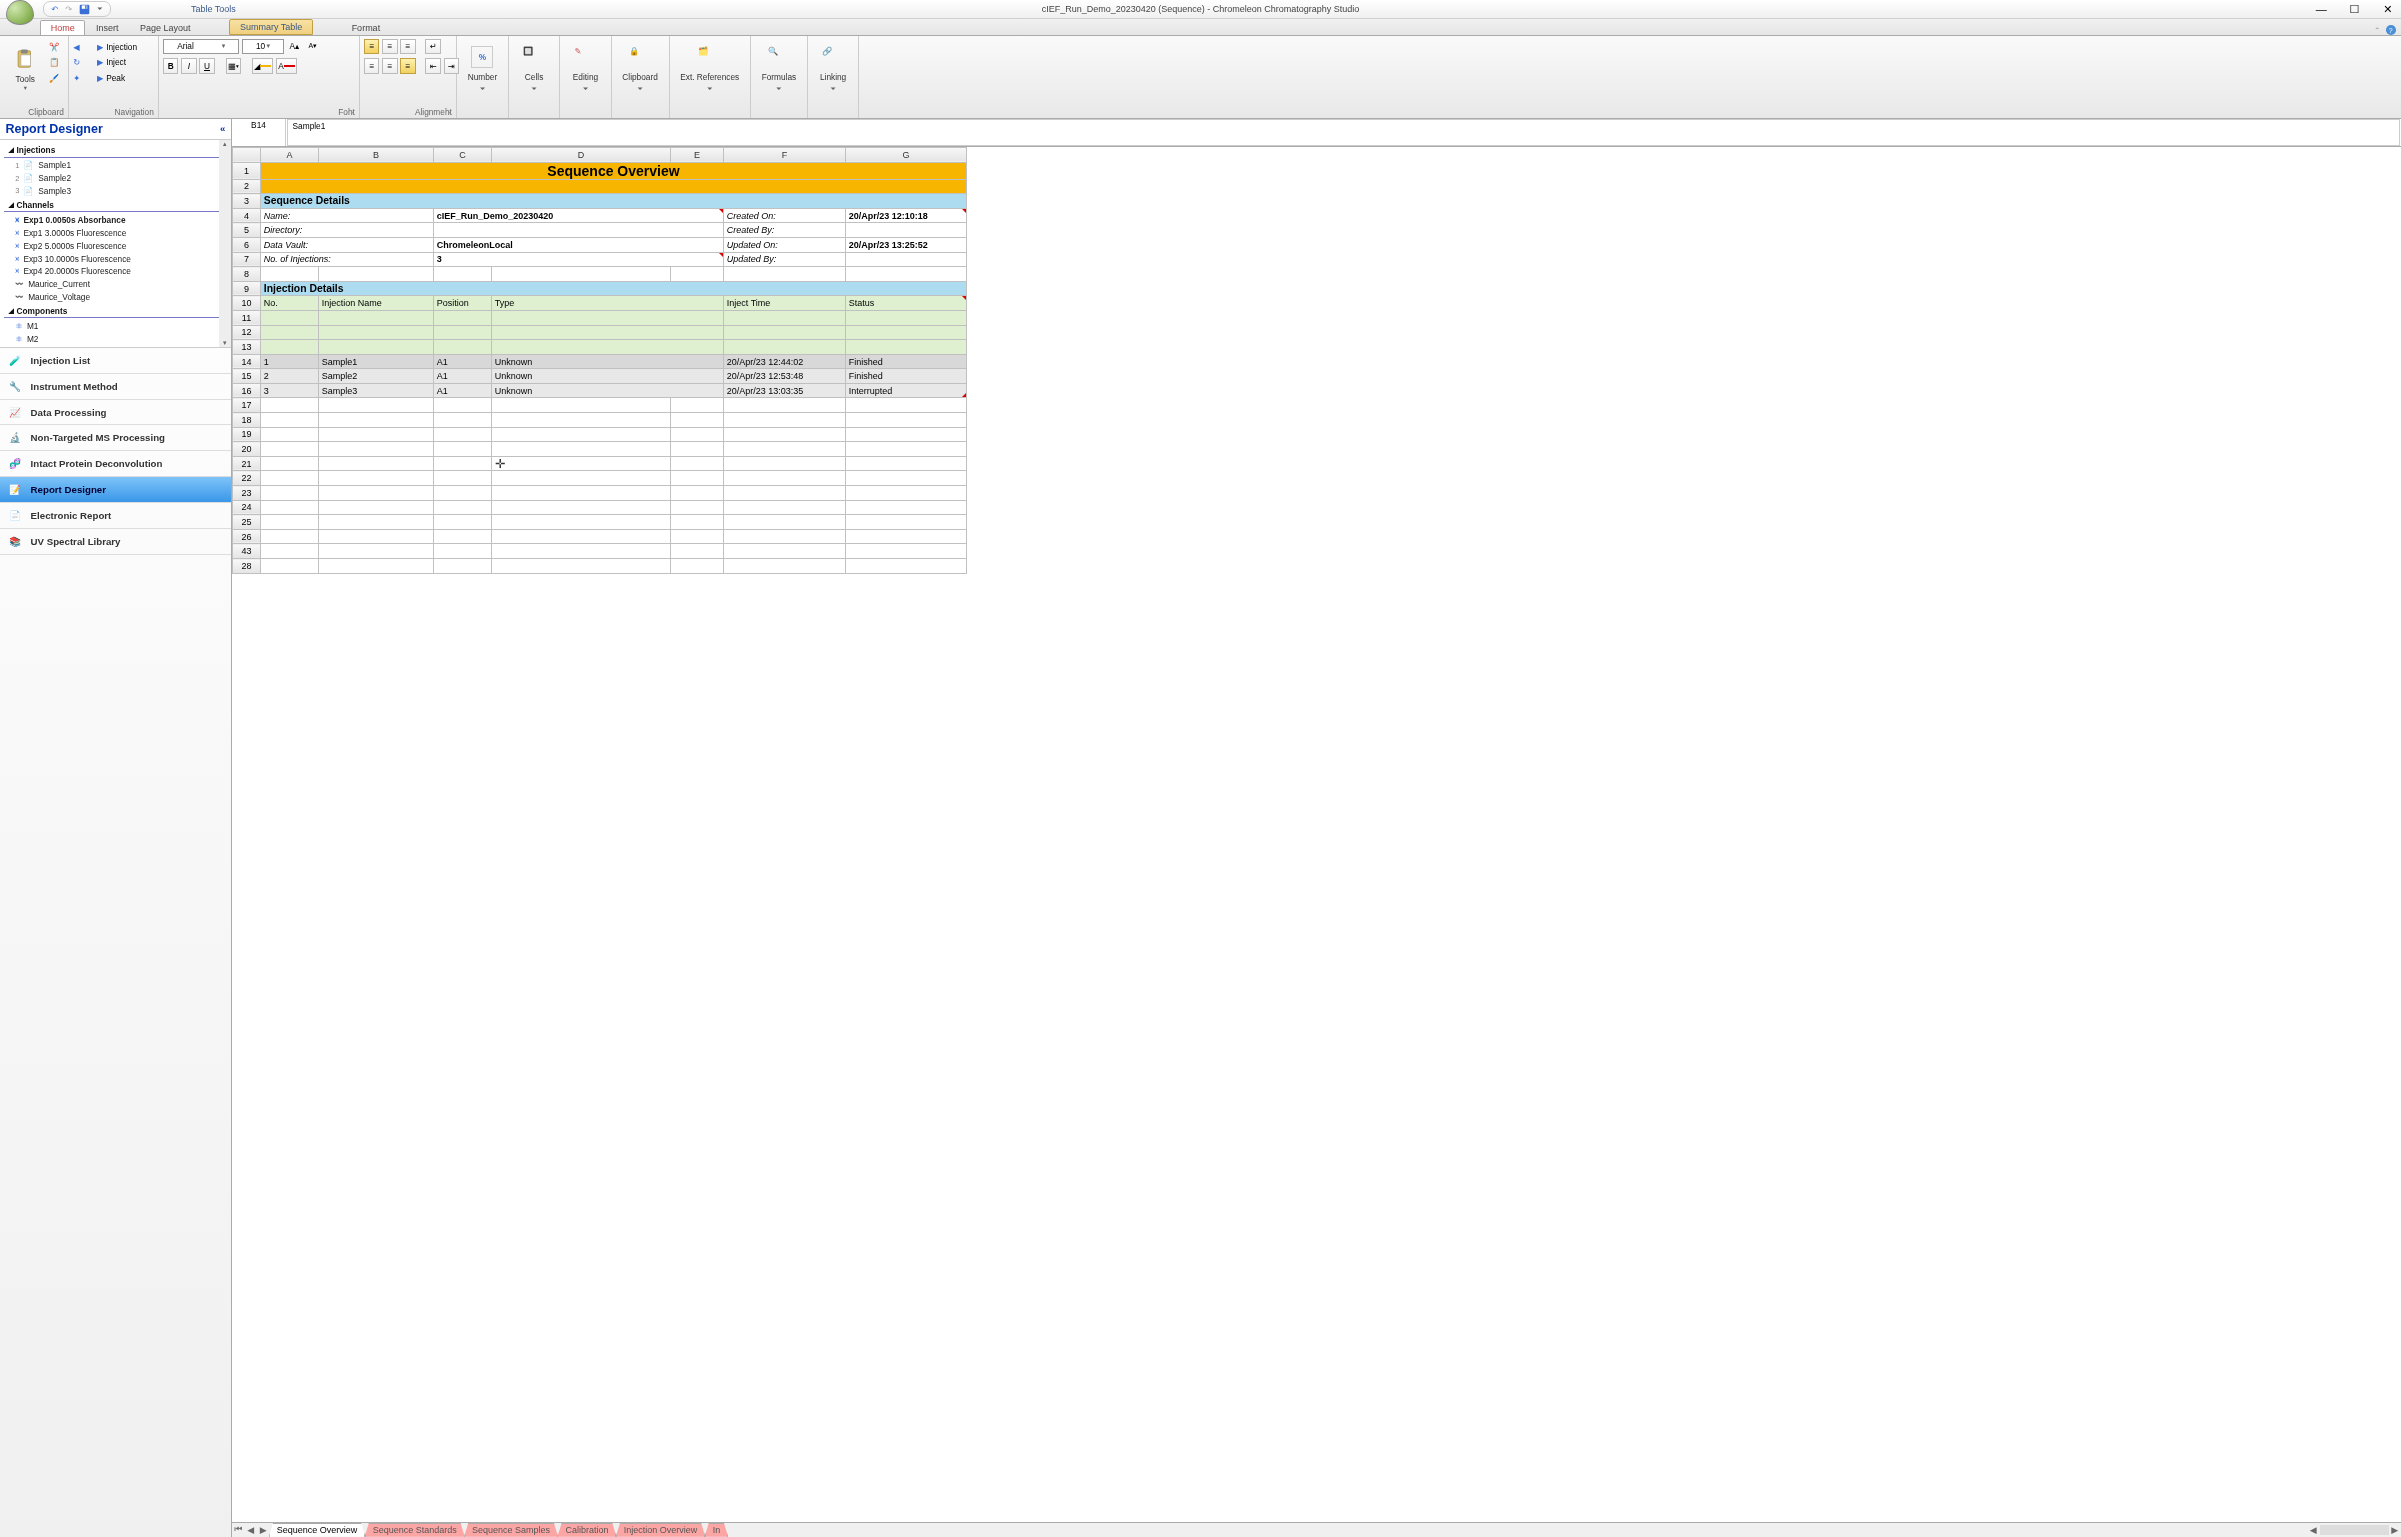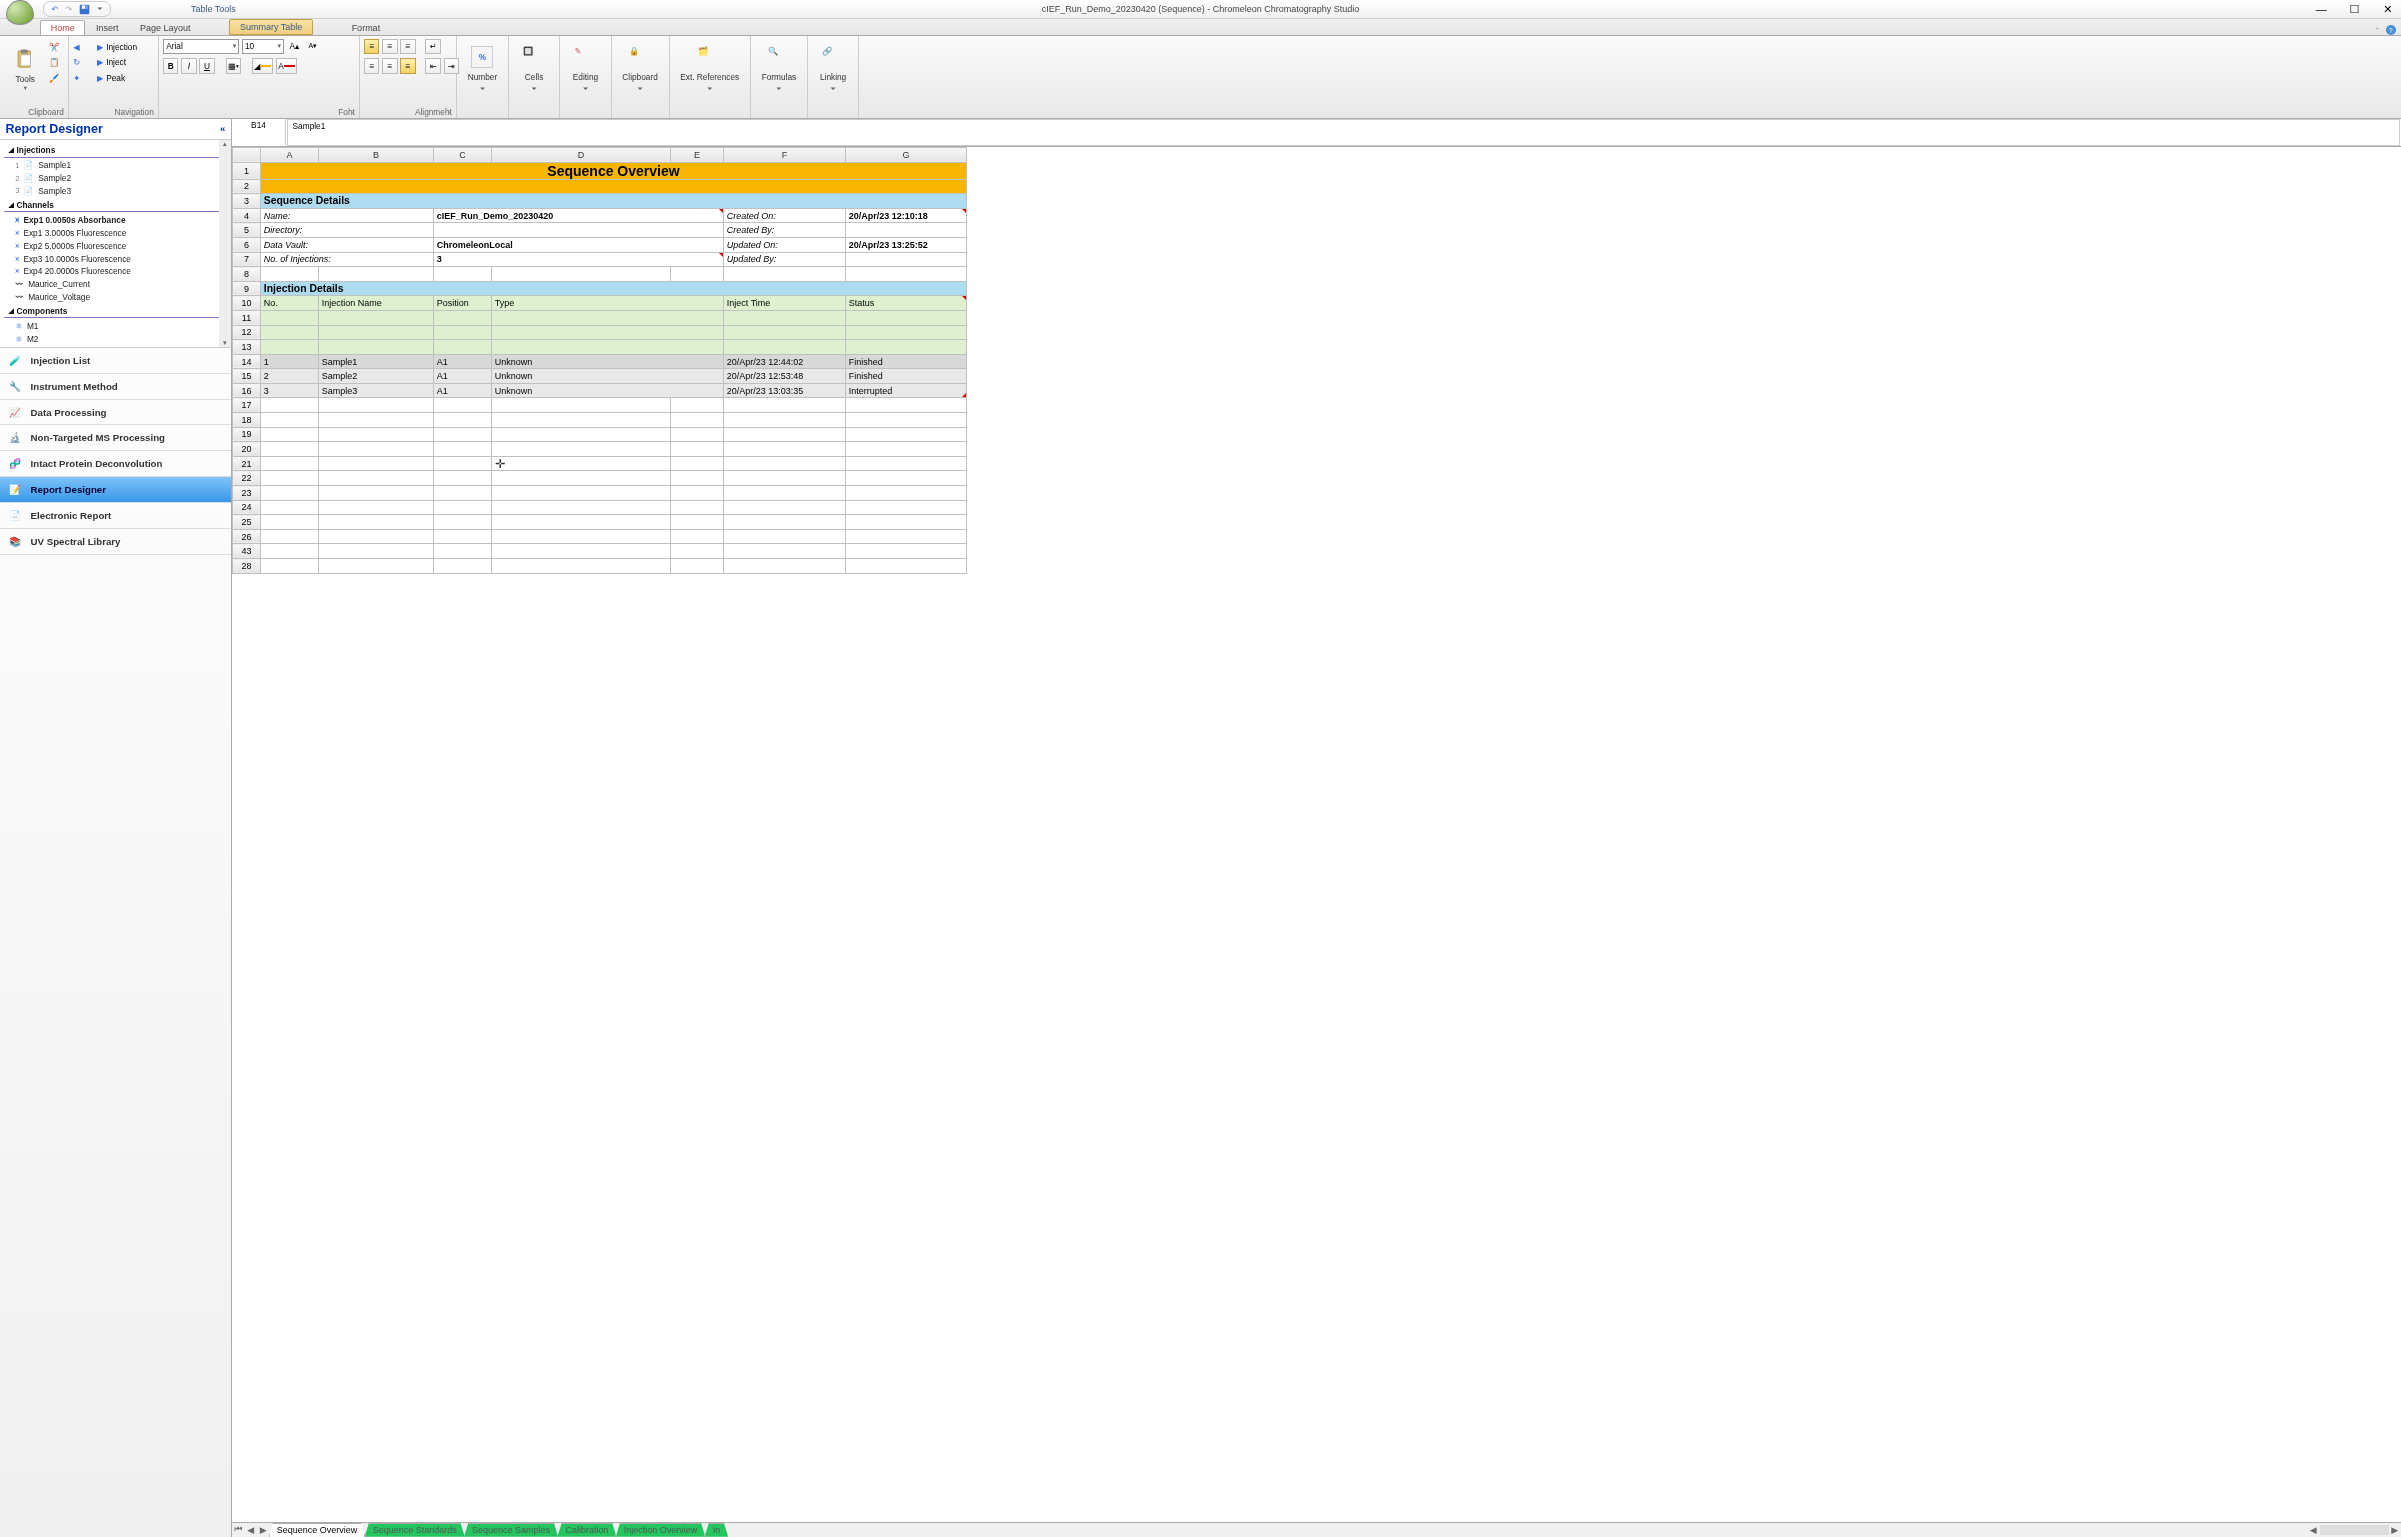--- a/index.html
+++ b/index.html
@@ -29,21 +29,21 @@
 .ribbon-group-label { text-align: right; font-size: 8.3px; color: #666; padding: 1.4px 0; position: relative; }
 .ribbon-group-label .dlg { position: absolute; right: 1.4px; top: 1.4px; font-size: 7px; color: #888; }
 .rbtn-big { display: flex; flex-direction: column; align-items: center; justify-content: center; padding: 2.8px 5.5px; min-width: 42px; height: 62px; border: 0.7px solid transparent; border-radius: 2.1px; }
 .rbtn-big .icn { width: 22px; height: 22px; margin-bottom: 4.2px; }
 .rbtn-big .lbl { font-size: 8.3px; color: #333; text-align: center; }
 .rbtn-big .drop { font-size: 7px; color: #666; margin-top: 2.8px; }
 .rcol { display: flex; flex-direction: column; gap: 1.4px; }
 .rrow { display: flex; align-items: center; gap: 2.8px; }
 .smbtn { width: 15.3px; height: 15.3px; border: 0.7px solid #bbb; background: linear-gradient(to bottom,#fff,#eee); display: flex; align-items: center; justify-content: center; font-size: 8.3px; }
 .smbtn.sel { background: linear-gradient(to bottom,#fff2b0,#f0d060); border-color: #c0a040; }
-.combo { height: 15.3px; border: 0.7px solid #999; background: #fff; display: flex; align-items: center; padding: 0 2px; }
+.combo { height: 15.3px; border: 0.7px solid #999; background: #fff; display: flex; align-items: center; padding: 0 13px; }
 .combo .arr { margin-left: auto; font-size: 7px; color: #666; }
 
 
 .body { display: flex; height: calc(100vh - 19.4px - 16.6px - 83px); }
 
 
 .left-panel { width: 232px; display: flex; flex-direction: column; border-right: 0.7px solid #aaa; background: #f4f4f0; }
 .lp-header { display: flex; align-items: center; padding: 2.8px 5.5px; color: #0033aa; font-size: 12.5px; font-weight: bold; background: #fff; border-bottom: 0.7px solid #ccc; }
 .lp-header .collapse { margin-left: auto; font-size: 9.7px; }
 .lp-tree { flex: 0 0 auto; overflow-y: auto; background: #fff; padding: 2.8px 0; border-bottom: 0.7px solid #ccc; position: relative; }
@@ -85,21 +85,21 @@
 .red-corner-br::after { content: ""; position: absolute; bottom: 0; right: 0; border-bottom: 4.2px solid #d00; border-left: 4.2px solid transparent; }
 
 
 .cA{width:58px}.cB{width:115px}.cC{width:58px}.cD{width:179px}.cE{width:53px}.cF{width:122px}.cG{width:121px}
 
 
 .sheet-tabs { display: flex; align-items: center; height: 15.3px; border-top: 0.7px solid #aaa; background: #f0f0f0; font-size: 9px; }
 .sheet-nav-btn { width: 12.5px; text-align: center; color: #666; }
 .sheet-tab { padding: 1.4px 7px; border: 0.7px solid #aaa; border-bottom: none; background: #fff; margin-left: -0.7px; clip-path: polygon(4.2px 0, calc(100% - 4.2px) 0, 100% 100%, 0 100%); }
 .sheet-tab.active { background: #fff; font-weight: normal; }
-.sheet-tab.inactive { background: #22c55e; color: #555; }
+.sheet-tab.inactive { background: #fca5a5; color: #555; }
 
 .cursor-cross { position: absolute; left: 263px; top: 309px; font-size: 12.5px; color: #333; pointer-events: none; }
 
 svg { display: block; }
 </style>
 </head>
 <body>
 
 <div class="titlebar">
   <div class="app-icon"></div>

